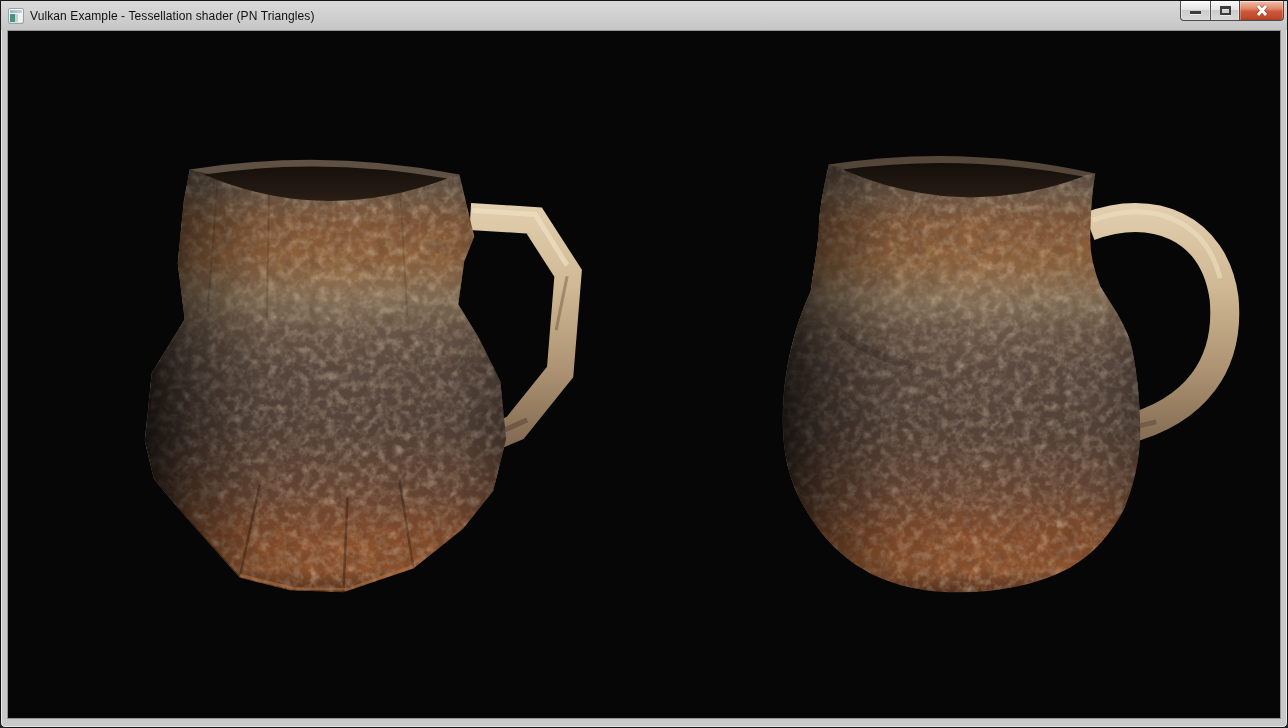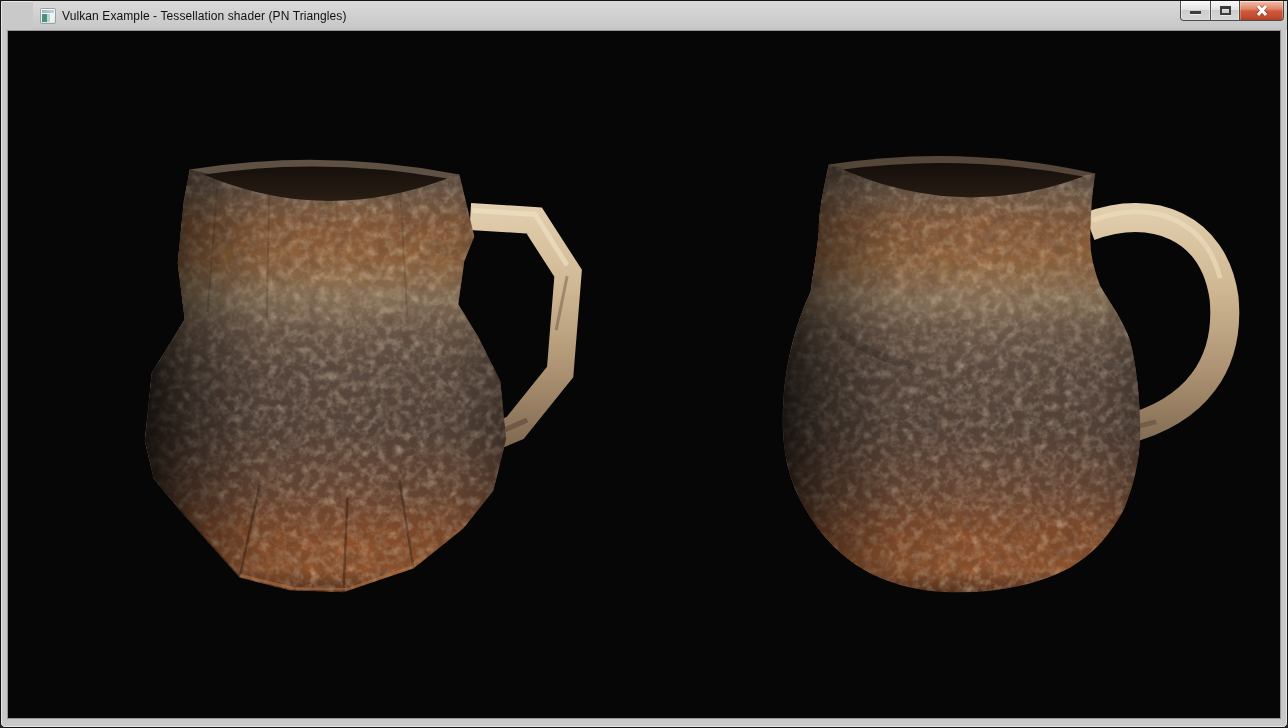--- a/index.html
+++ b/index.html
@@ -13,21 +13,20 @@
     border-radius:2px 2px 5px 5px;
     box-shadow: inset 0 0 0 1px rgba(255,255,255,0.55);
     overflow:hidden;
   }
 
   .titlebar {
     position:relative; height:29px;
     background:linear-gradient(#dadada,#c6c6c6);
     display:flex; align-items:center;
     padding-left:7px;
-    margin-left:32px;
   }
 
   .app-icon {
     width:16px; height:16px; flex:0 0 auto;
     border:1px solid #98a0a8; border-radius:2px;
     background:linear-gradient(#fdfdfd,#e0e4e6);
     display:inline-block;
   }
   .app-icon-bar { display:block; height:3px; margin:1px 1px 0 1px; background:linear-gradient(90deg,#9fb2c4,#c3d2de); }
   .app-icon-body { display:block; height:8px; margin:1px 1px 0 1px;

